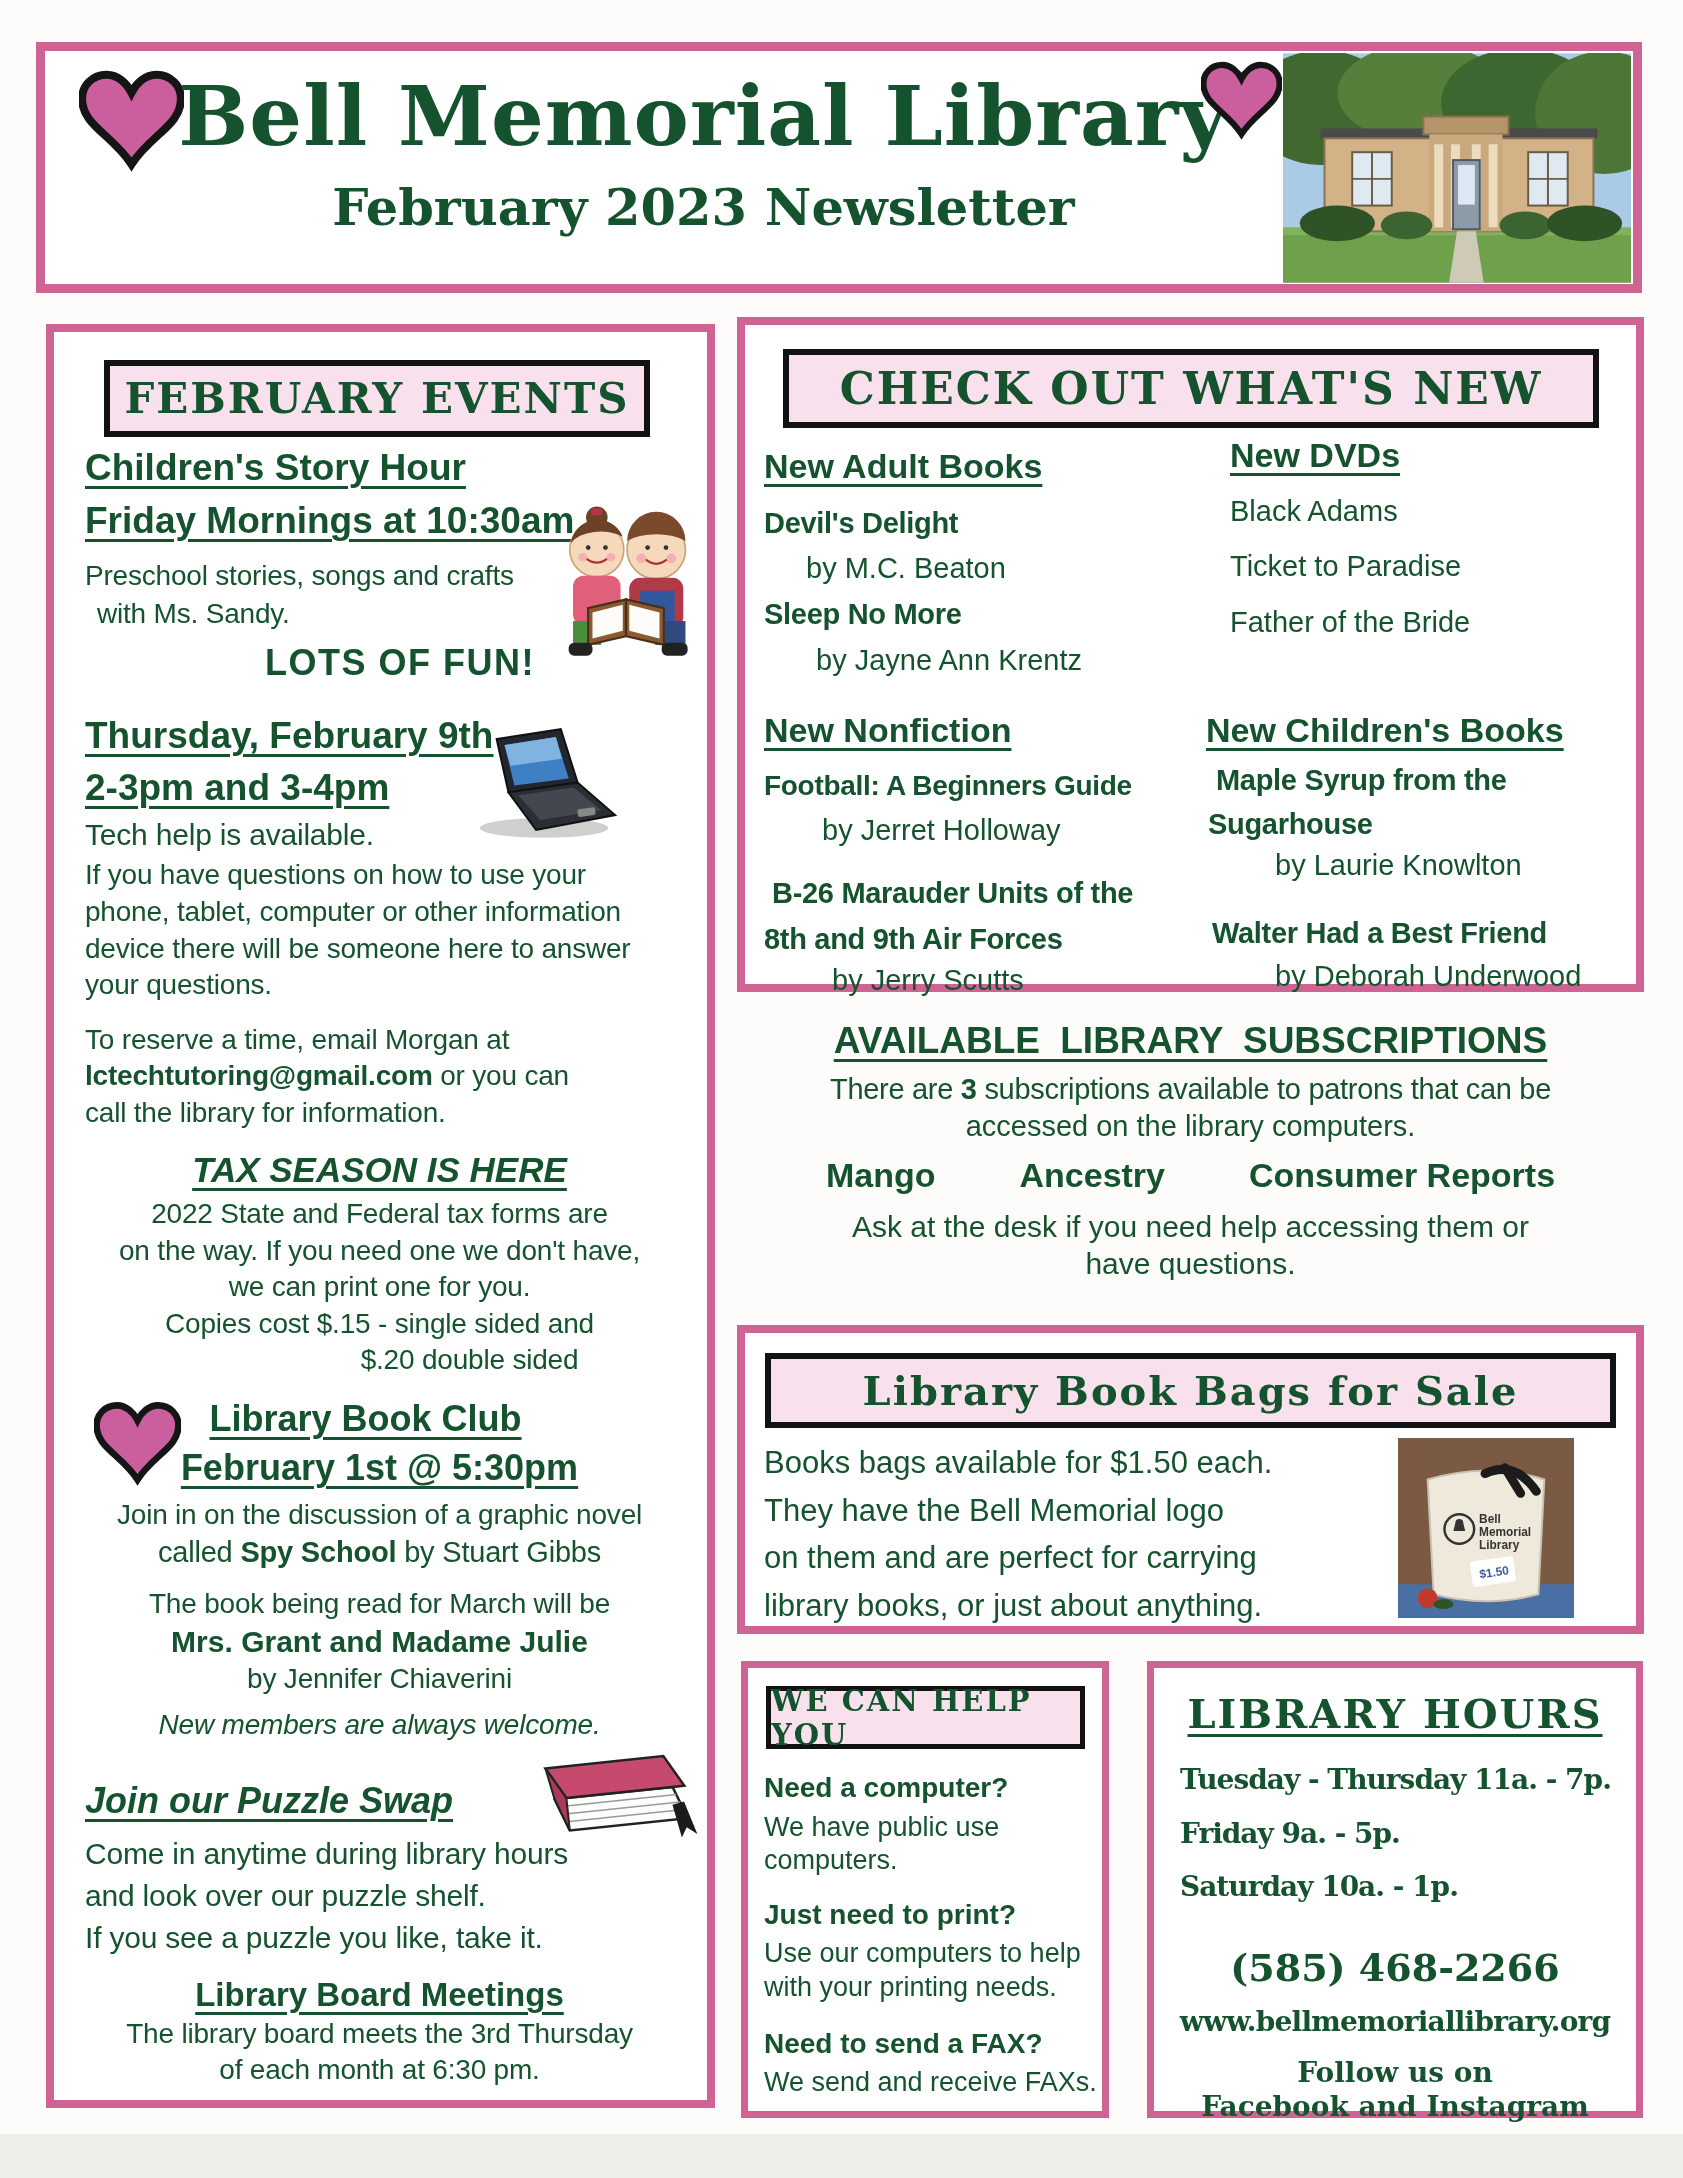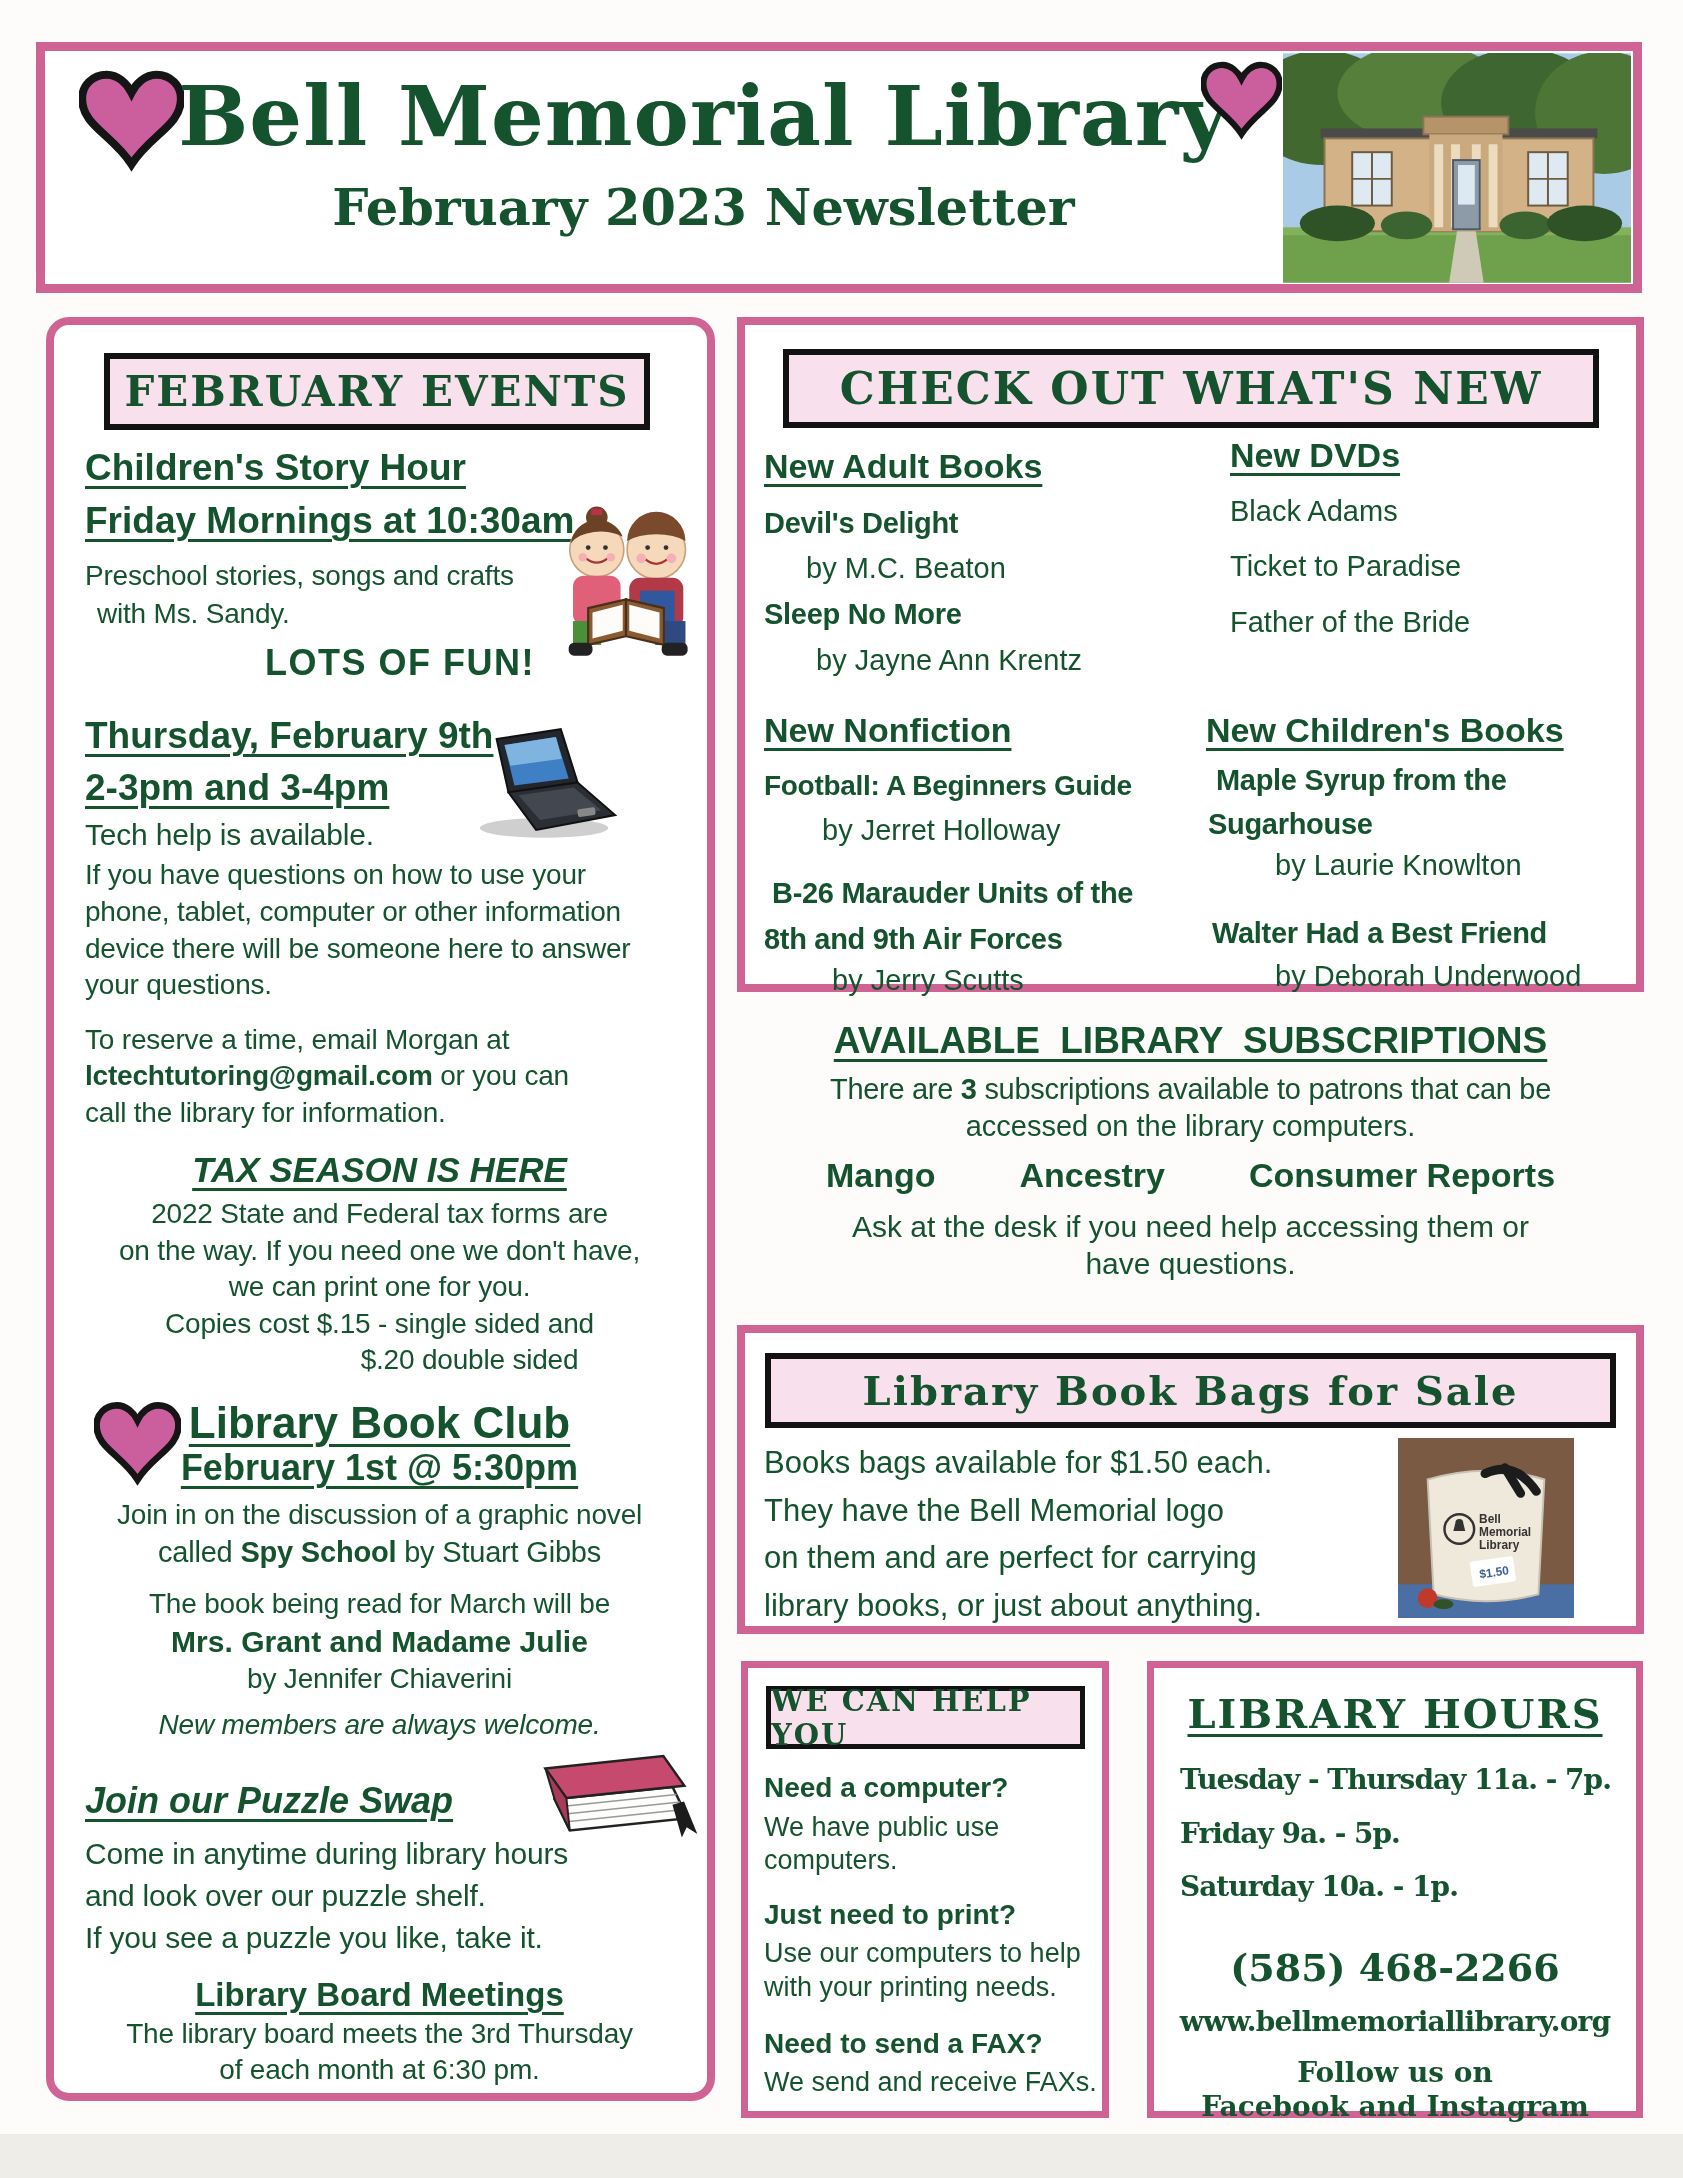--- a/index.html
+++ b/index.html
@@ -66,21 +66,21 @@
         <line x1="248" y1="127" x2="288" y2="127" stroke="#6b5b43" stroke-width="2"></line>
         <ellipse cx="55" cy="172" rx="38" ry="18" fill="#2f5226"></ellipse>
         <ellipse cx="125" cy="174" rx="26" ry="14" fill="#3c6430"></ellipse>
         <ellipse cx="245" cy="174" rx="26" ry="14" fill="#3c6430"></ellipse>
         <ellipse cx="305" cy="172" rx="38" ry="18" fill="#2f5226"></ellipse>
         <polygon points="176,180 195,180 203,232 168,232" fill="#cfc9b8"></polygon>
       </svg>
     </div>
   </div>
 
-  <div class="pbox" style="left:46px;top:317px;width:669px;height:1784px;border-radius:23px;">
+  <div class="pbox" style="left:46px;top:324px;width:669px;height:1784px;">
     <div class="banner stencil" style="left:50px;top:28px;width:546px;height:77px;font-size:42px;">
       <span>FEBRUARY EVENTS</span>
     </div>
   </div>
 
   <div class="line h u" style="left:85px;top:447px;font-size:37px;">Children's Story Hour</div>
   <div class="line h u" style="left:85px;top:500px;font-size:37px;">Friday Mornings at 10:30am</div>
   <div style="position:absolute;left:554px;top:487px;width:144px;height:173px;">
     <svg viewBox="0 0 130 160" width="144" height="173">
       <circle cx="38" cy="28" r="10" fill="#6b4226"></circle>
@@ -143,21 +143,21 @@
   <div class="line c body28" style="left:53px;top:1235px;width:653px;">on the way.  If you need one we don't have,</div>
   <div class="line c body28" style="left:53px;top:1271px;width:653px;">we can print one for you.</div>
   <div class="line c body28" style="left:53px;top:1308px;width:653px;">Copies cost $.15 - single sided and</div>
   <div class="line c body28" style="left:143px;top:1344px;width:653px;">$.20 double sided</div>
 
   <div style="position:absolute;left:94px;top:1394px;width:87px;height:97px;">
     <svg viewBox="0 0 34 34" width="87" height="97">
         <path d="M25,2.5c-3.5,0-6.5,2.8-8,5.8C15.5,5.3,12.5,2.5,9,2.5C4.3,2.5,1,6,1,10.3c0,8.6,9.7,11.5,16,21.2c6.3-9.7,16-12.6,16-21.2C33,6,29.7,2.5,25,2.5z" fill="#cb5f9d" stroke="#151515" stroke-width="2.6"></path>
       </svg>
   </div>
-  <div class="line c h u" style="left:53px;top:1398px;width:653px;font-size:44px;text-align:center;">Library Book Club</div>
+  <div class="line c h u" style="left:39px;top:1398px;width:653px;font-size:36px;text-align:center;">Library Book Club</div>
   <div class="line c h u" style="left:53px;top:1447px;width:653px;font-size:36px;">February 1st @ 5:30pm</div>
   <div class="line c body28" style="left:53px;top:1499px;width:653px;">Join in on the discussion of a graphic novel</div>
   <div class="line c body28" style="left:53px;top:1536px;width:653px;font-size:29px;"><span>called </span><span class="h u2">Spy School</span><span> by Stuart Gibbs</span></div>
   <div class="line c body28" style="left:53px;top:1588px;width:653px;">The book being read for March will be</div>
   <div class="line c h u2" style="left:53px;top:1625px;width:653px;font-size:30px;">Mrs. Grant and Madame Julie</div>
   <div class="line c body28" style="left:53px;top:1663px;width:653px;">by Jennifer Chiaverini</div>
   <div class="line c i body28" style="left:53px;top:1709px;width:653px;">New members are always welcome.</div>
 
   <div style="position:absolute;left:535px;top:1731px;width:168px;height:134px;">
     <svg viewBox="0 0 170 135" width="168" height="134">

